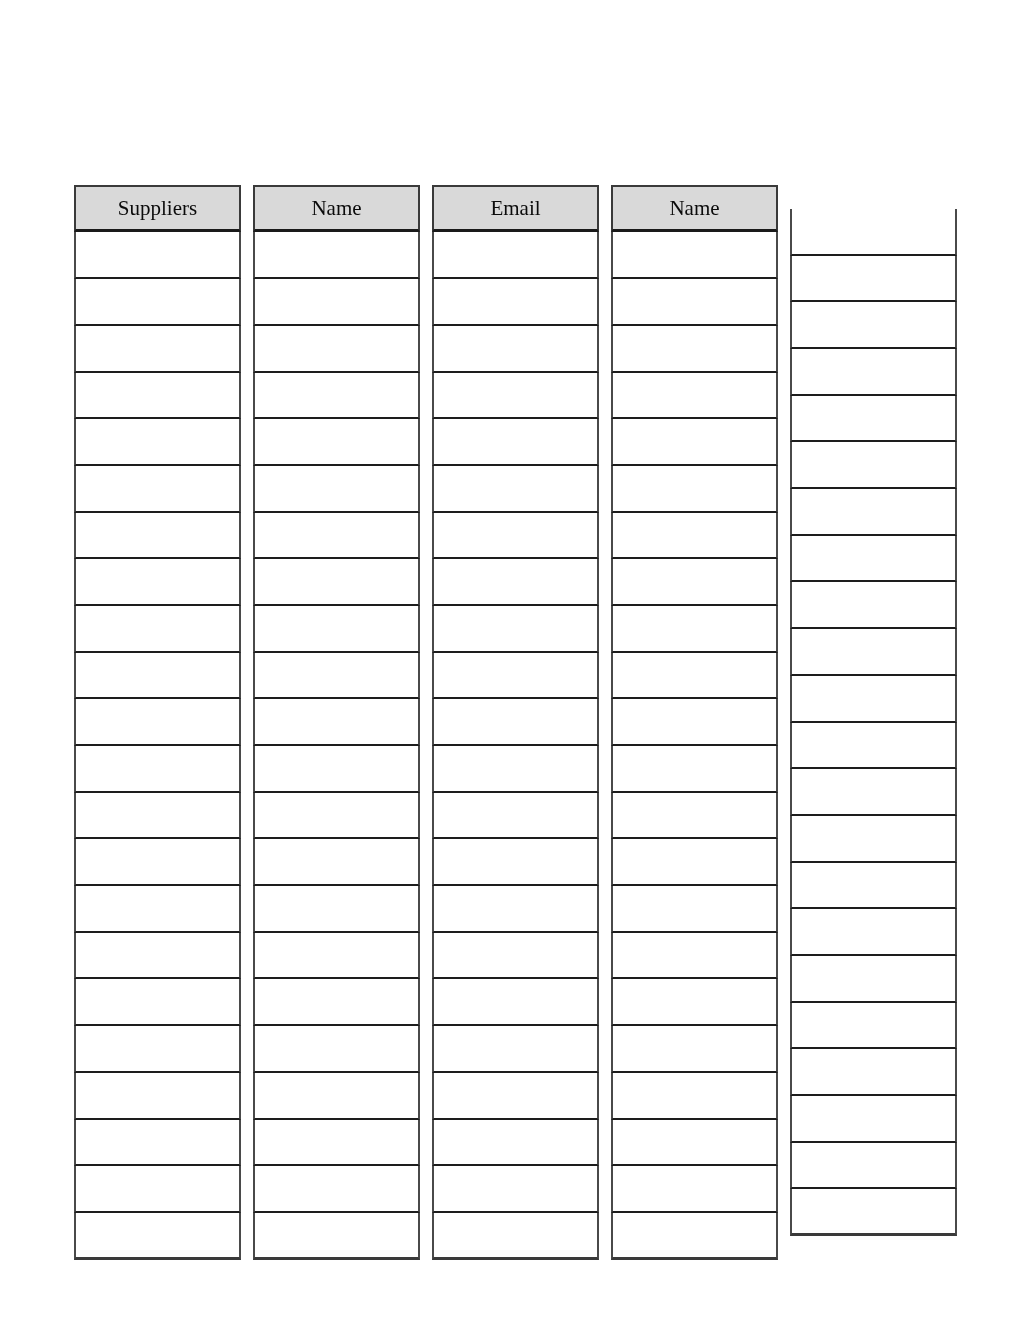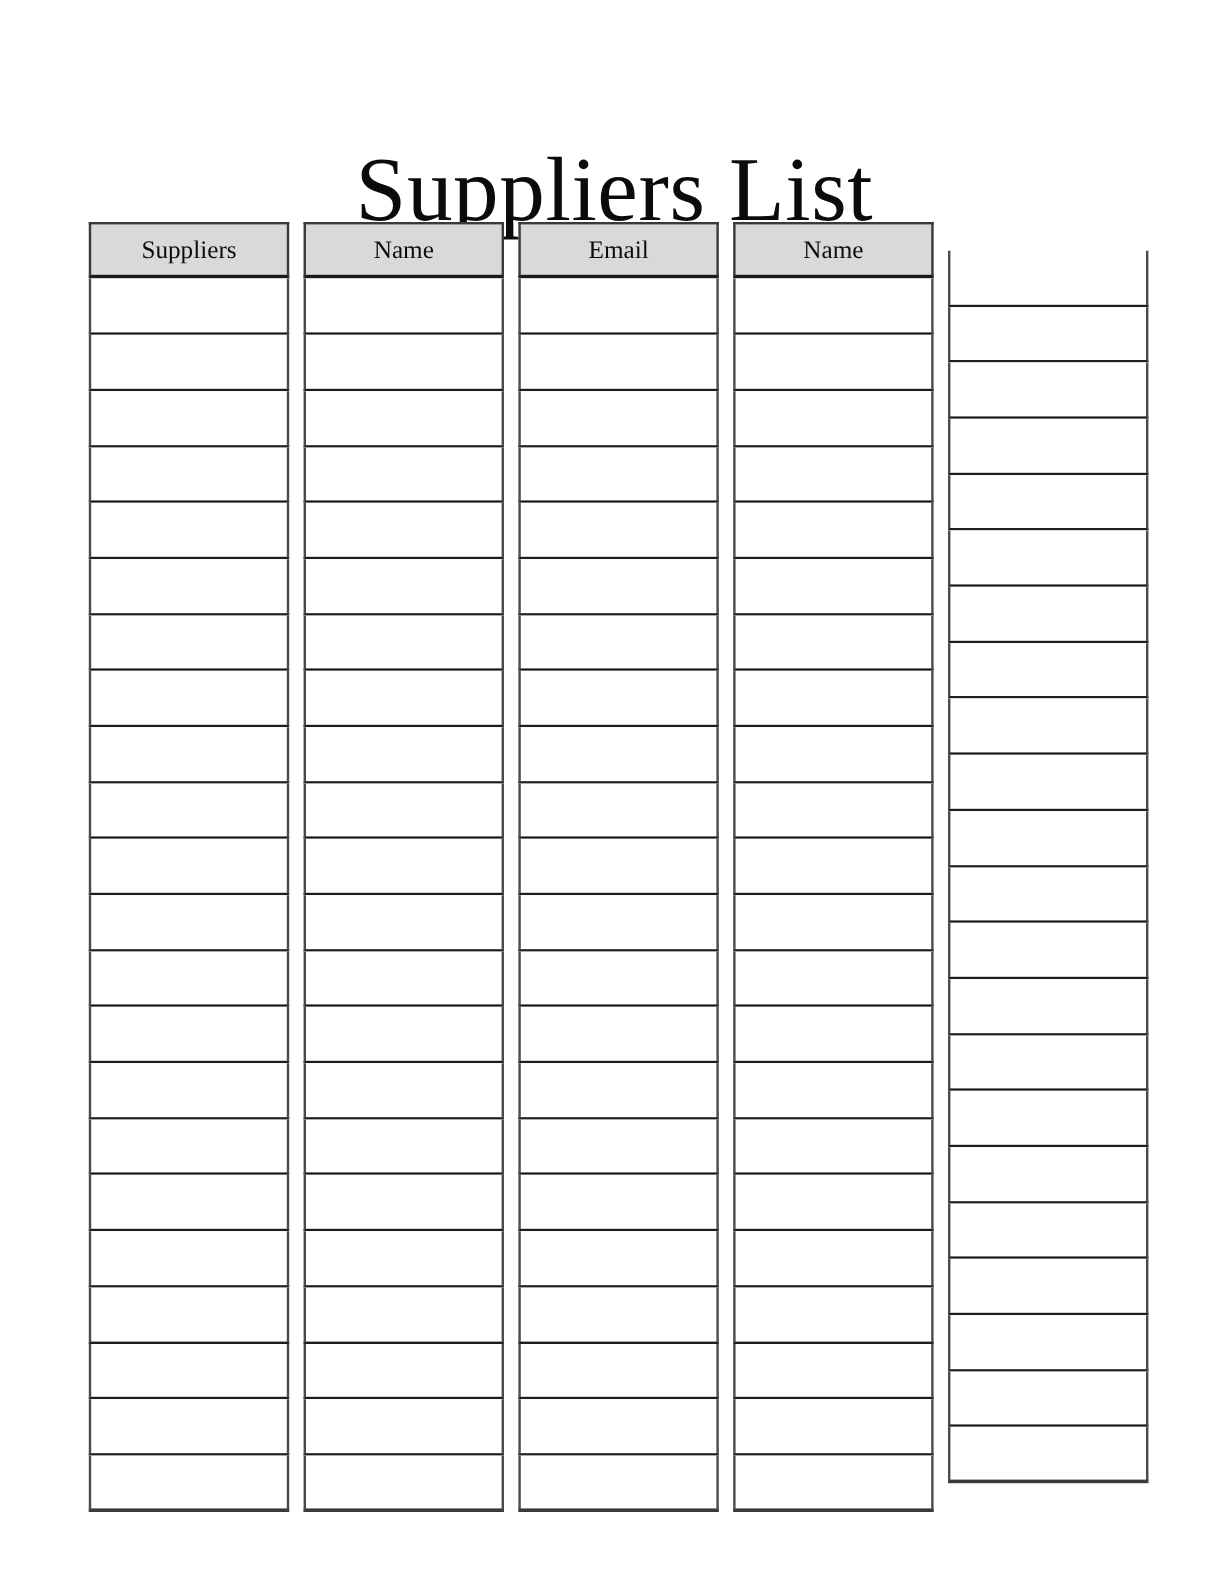--- a/index.html
+++ b/index.html
@@ -103,21 +103,20 @@
 
   .cell:last-child {
     border-bottom: 3px solid #3a3a3a;
   }
 </style>
 </head>
 <body>
 
 <div class="page">
 
-  <h1 class="page-title">Suppliers List</h1>
 
   <div class="table-wrap" id="table-wrap">
       <div class="column">
         <div class="col-header">Suppliers</div>
         <div class="col-body">
           <div class="cell first-cell"></div>
           <div class="cell"></div>
           <div class="cell"></div>
           <div class="cell"></div>
           <div class="cell"></div>

